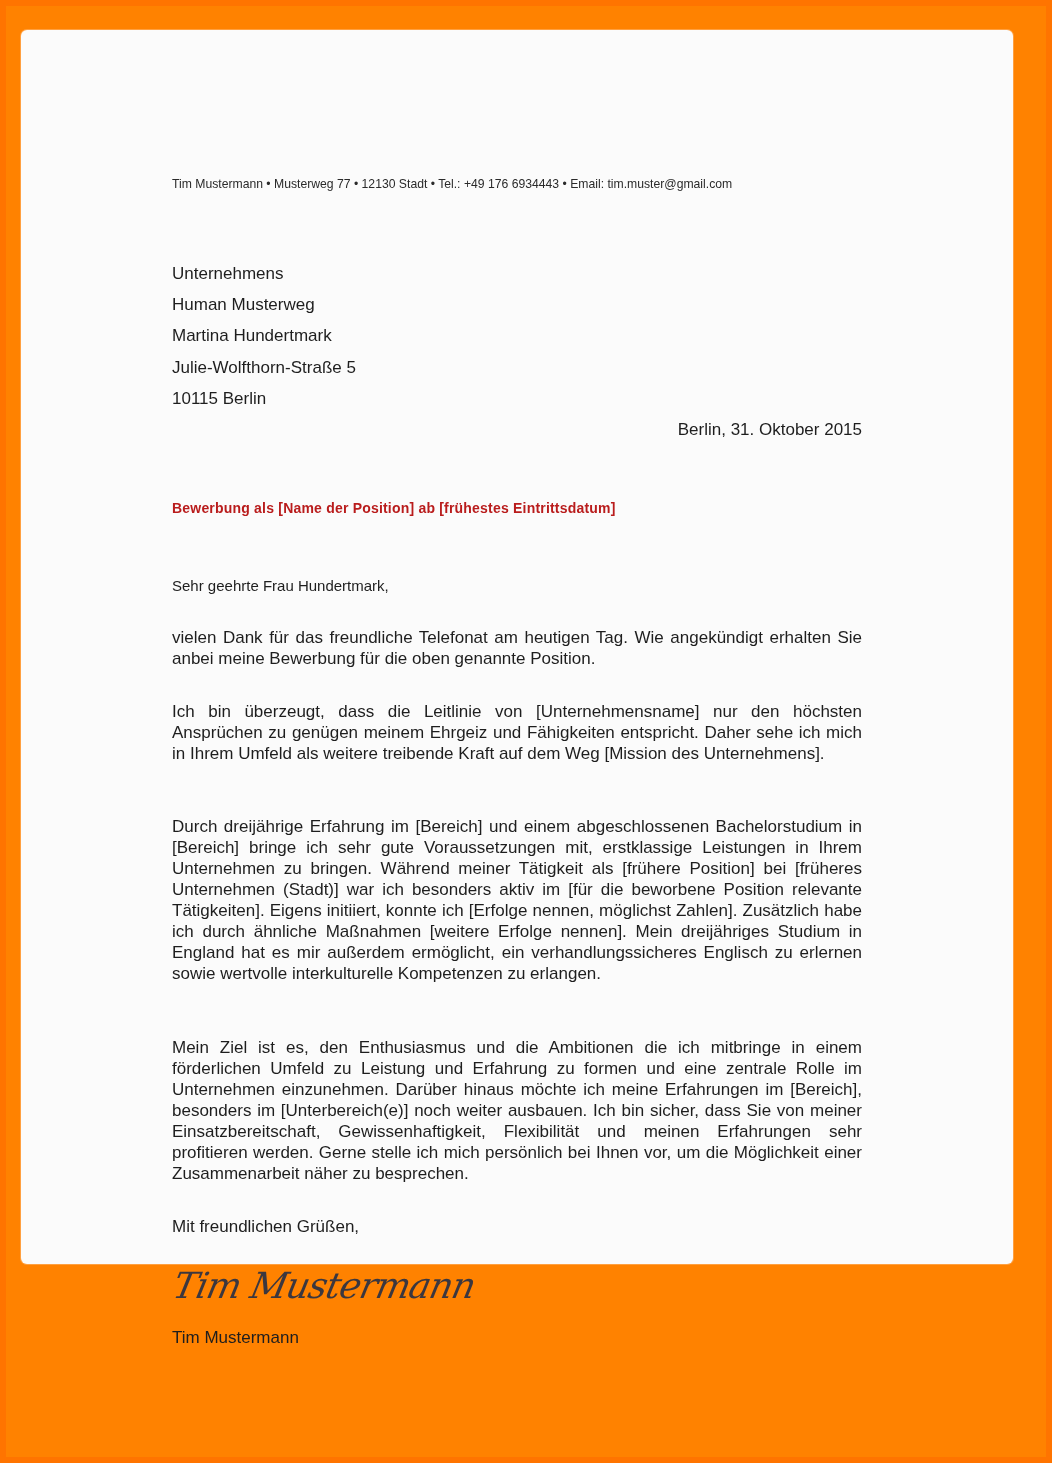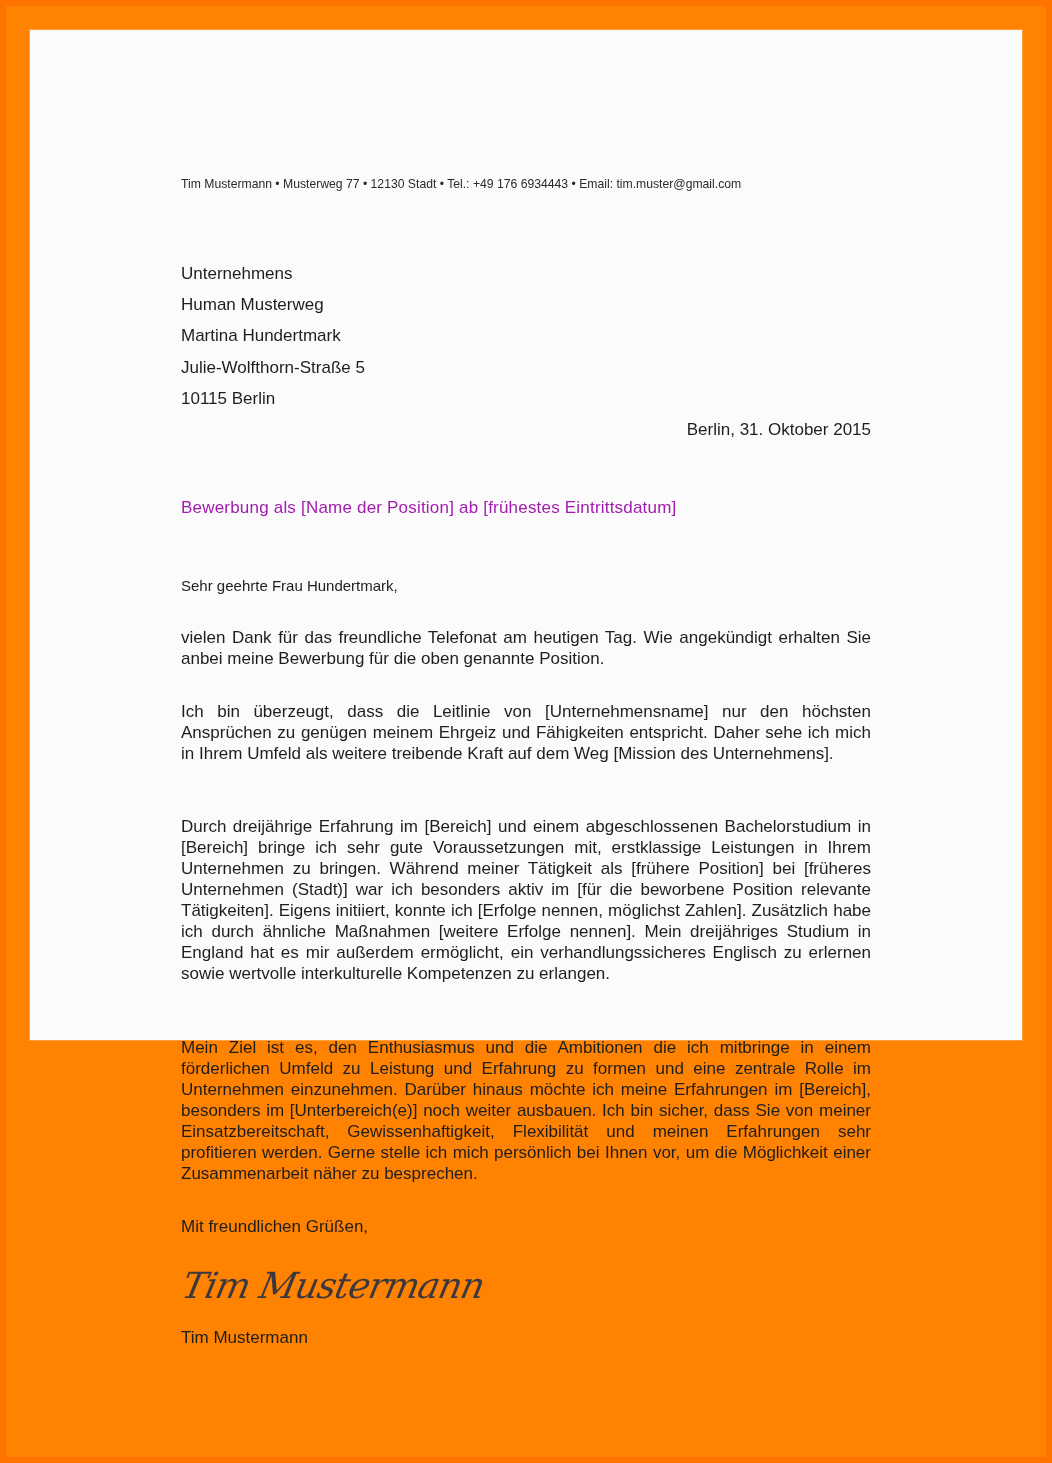--- a/index.html
+++ b/index.html
@@ -8,42 +8,43 @@
     background: #ff7400;
     position: relative;
     overflow: hidden;
     font-family: "Liberation Sans", sans-serif;
   }
   .frame {
     position: absolute; left: 6px; top: 6px; right: 6px; bottom: 6px;
     background: #ff8200;
   }
   .page {
-    position: absolute; left: 30px; top: 30px;
-    width: 992px; height: 1010px;
+    position: absolute; left: 21px; top: 30px;
+    width: 992px; height: 1234px;
     background: #fbfbfb;
     box-shadow: 0 0 0 1px #ffa040;
+    border-radius: 6px;
   }
   .content {
     position: absolute; left: 151px; top: 0; width: 690px;
     color: #1e1e1e;
   }
   .sender {
     position: absolute; top: 147px; left: 0;
     font-size: 12.2px; color: #2a2a2a; white-space: nowrap;
   }
   .recipient { position: absolute; top: 233px; left: 0; font-size: 17px; }
   .recipient div { height: 31.2px; line-height: 22px; }
   .date {
     position: absolute; top: 389px; right: 0;
     font-size: 17px; line-height: 22px; text-align: right;
   }
   .subject {
     position: absolute; top: 467px; left: 0;
-    font-size: 17px; font-weight: normal; color: #a21caf; line-height: 22px; white-space: nowrap;
+    font-size: 14px; font-weight: bold; color: #b91c1c; line-height: 22px; white-space: nowrap;
     letter-spacing: 0.2px;
   }
   .salutation { position: absolute; top: 545px; left: 0; font-size: 15px; line-height: 22px; }
   .para {
     position: absolute; left: 0; width: 690px;
     font-size: 17px; line-height: 21px; text-align: justify;
   }
   .p1 { top: 597px; }
   .p2 { top: 671px; }
   .p3 { top: 786px; }

